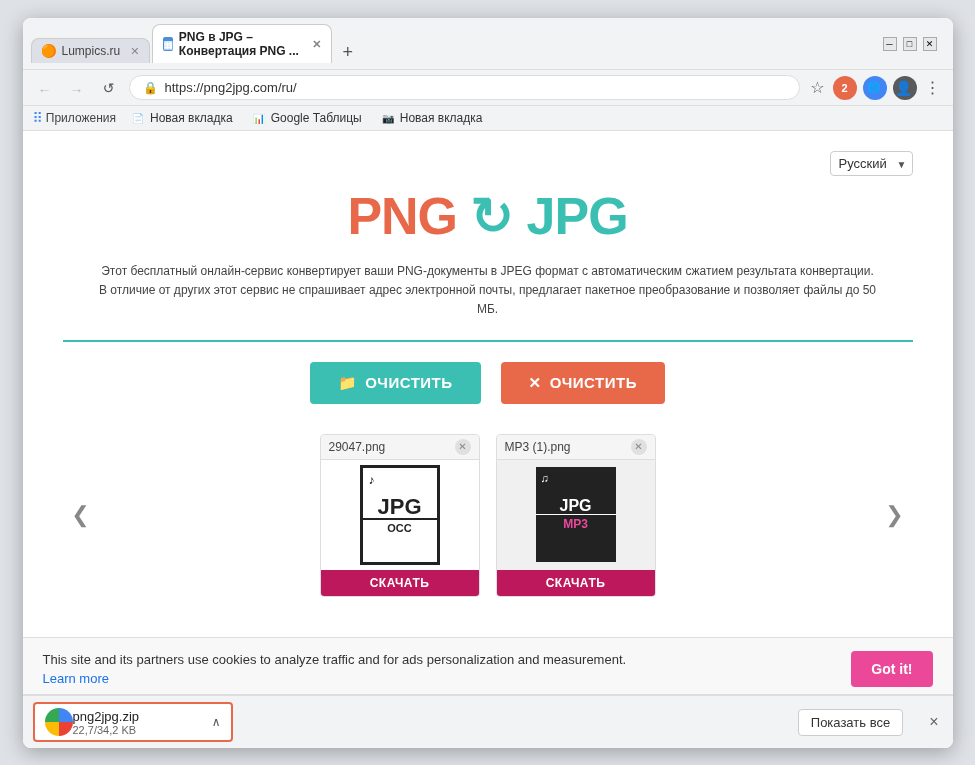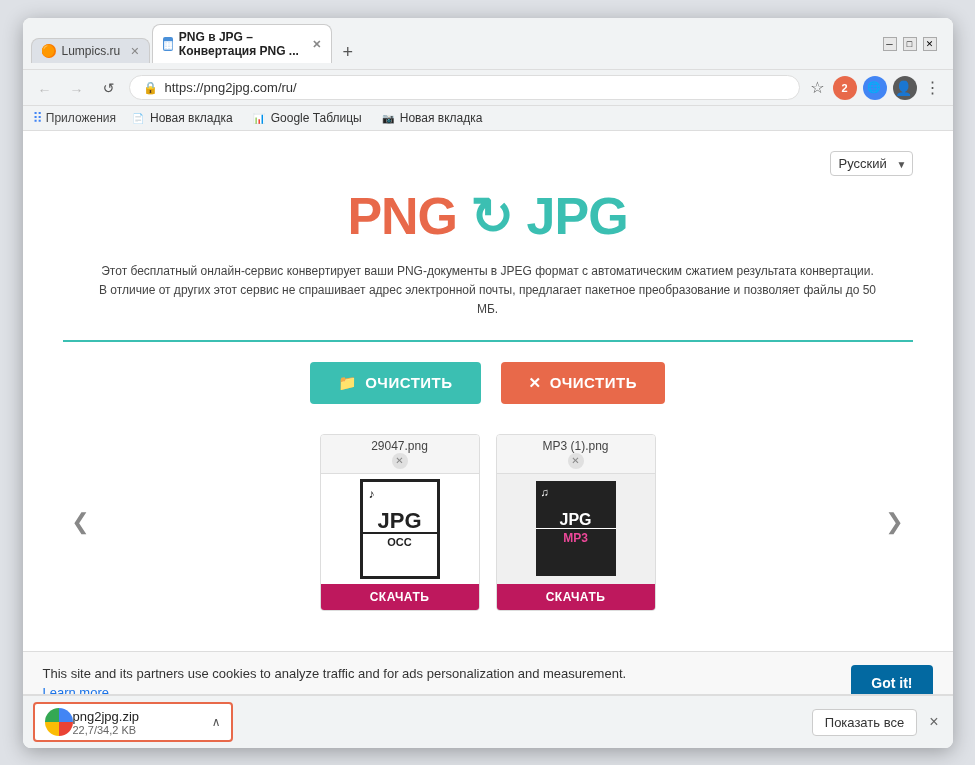--- a/index.html
+++ b/index.html
@@ -301,21 +301,20 @@
     }
     .file-card-header {
       background: #f5f5f5;
       padding: 4px 8px;
       display: flex;
       justify-content: space-between;
       align-items: center;
       font-size: 12px;
       color: #444;
       border-bottom: 1px solid #ddd;
-      flex-direction: column;
     }
     .file-card-close {
       width: 16px; height: 16px;
       border-radius: 50%;
       background: #e0e0e0;
       display: flex; align-items: center; justify-content: center;
       font-size: 10px;
       cursor: pointer;
       color: #888;
     }
@@ -368,21 +367,21 @@
       padding: 12px 20px;
       display: flex;
       align-items: center;
       justify-content: space-between;
       font-size: 13px;
       color: #333;
     }
     .cookie-text { flex: 1; line-height: 1.5; }
     .cookie-learn { color: #1a73e8; cursor: pointer; text-decoration: none; }
     .btn-gotit {
-      background: #0369a1;
+      background: #ec4899;
       color: #fff;
       border: none;
       border-radius: 4px;
       padding: 10px 20px;
       font-size: 14px;
       font-weight: bold;
       cursor: pointer;
       margin-left: 20px;
       white-space: nowrap;
     }
@@ -412,21 +411,21 @@
       background: conic-gradient(#4285f4 0deg 90deg, #ea4335 90deg 180deg, #fbbc05 180deg 270deg, #34a853 270deg 360deg);
       flex-shrink: 0;
     }
     .download-info { flex: 1; }
     .download-name { font-size: 13px; font-weight: 500; color: #222; }
     .download-size { font-size: 11px; color: #666; }
     .download-caret { font-size: 12px; color: #555; margin-left: 4px; cursor: pointer; }
     .downloads-right {
       display: flex;
       align-items: flex-start;
-      gap: 8px;
+      gap: 22px;
     }
     .show-all-btn {
       border: 1px solid #ccc;
       background: #fff;
       border-radius: 4px;
       padding: 5px 12px;
       font-size: 13px;
       cursor: pointer;
       color: #333;
     }

